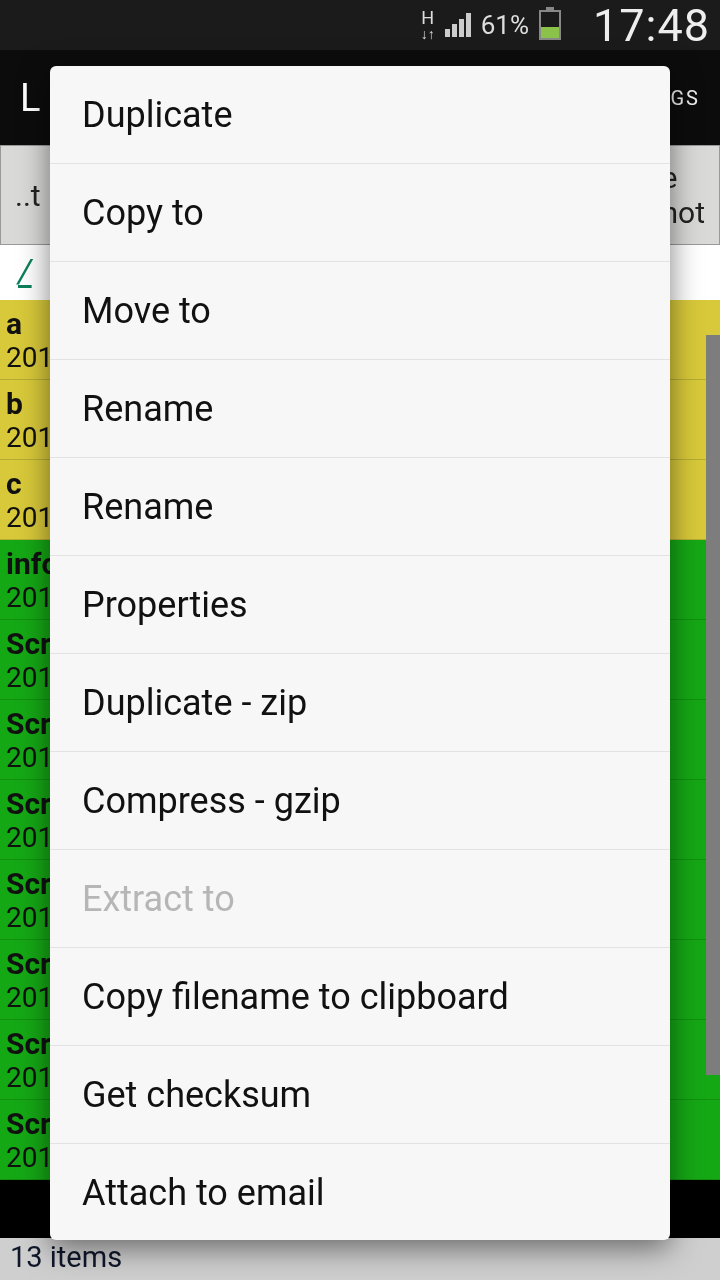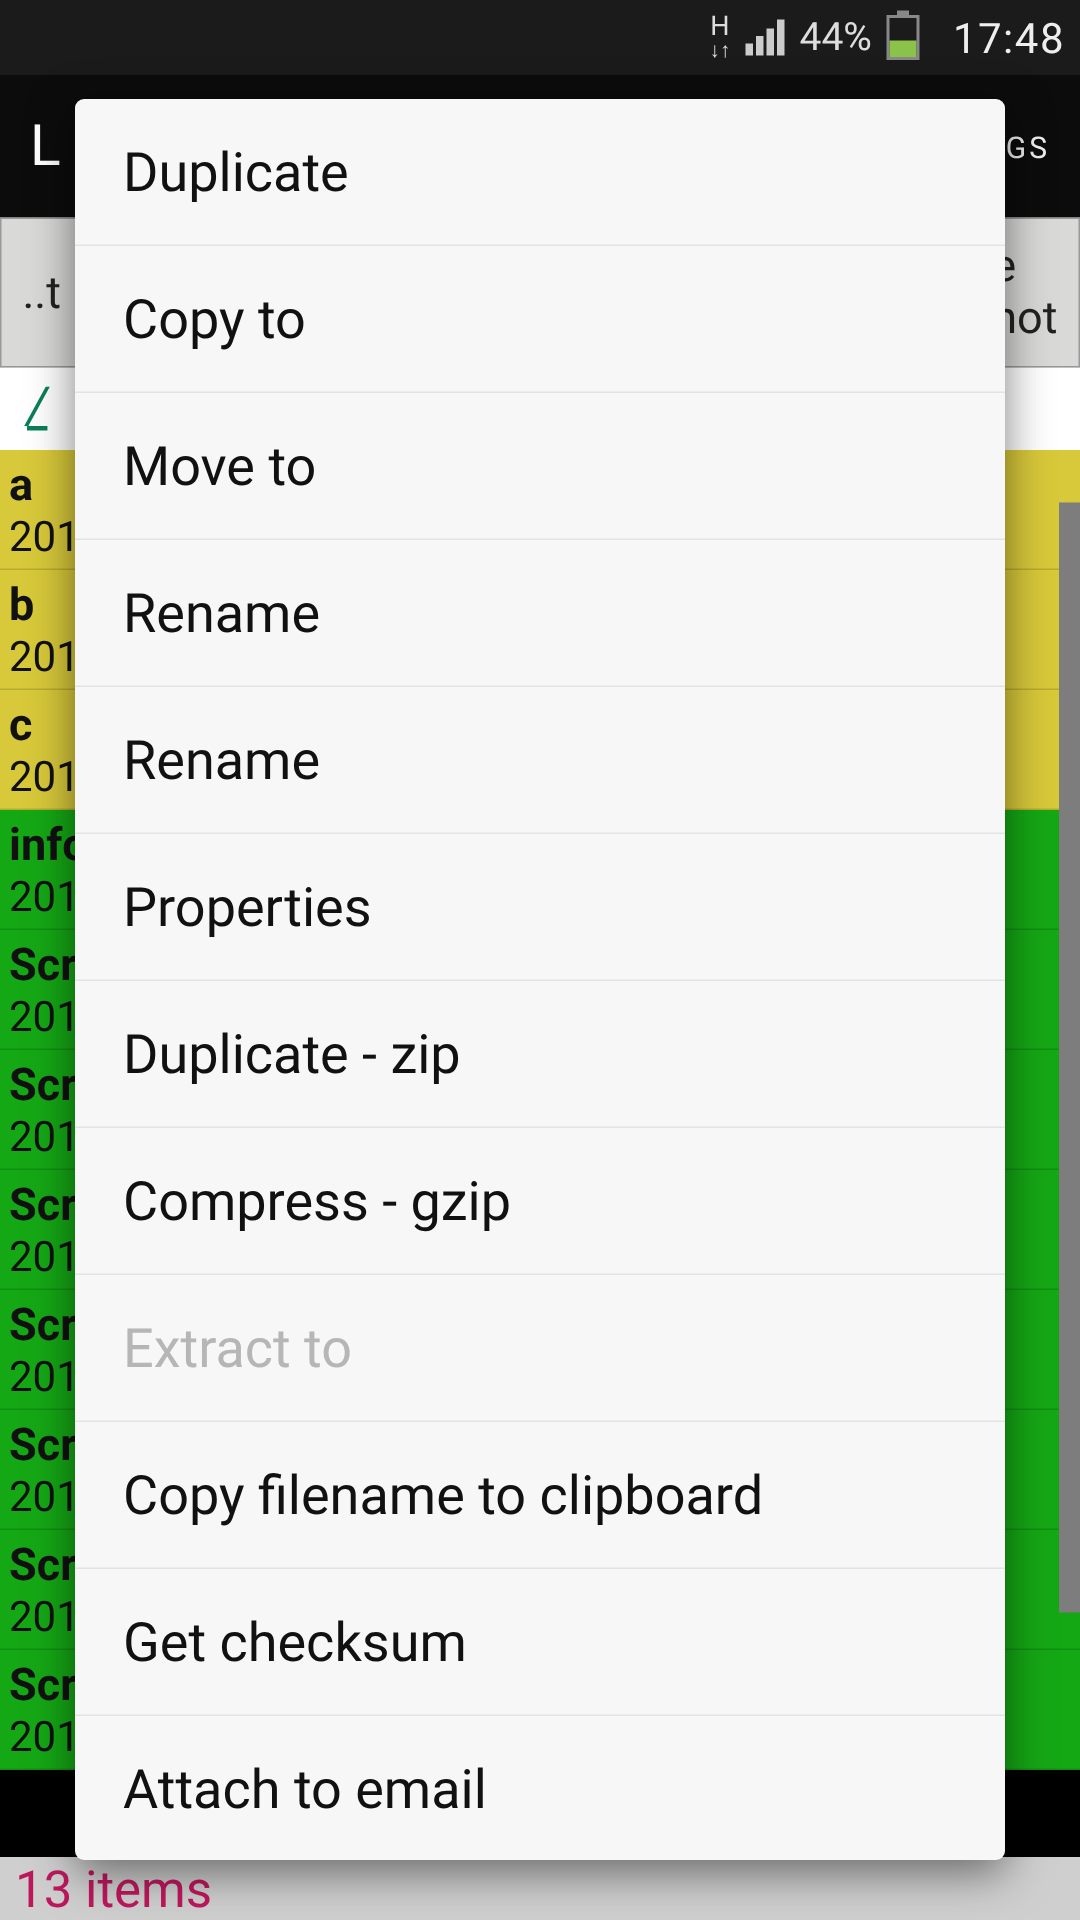--- a/index.html
+++ b/index.html
@@ -25,21 +25,21 @@
     display: inline-flex; align-items: center; gap: 2px;
   }
   .battery-body {
     width: 22px; height: 30px; border: 2px solid #888; position: relative;
     display: flex; align-items: flex-end;
   }
   .battery-body::before {
     content:""; position:absolute; top:-5px; left:5px; width:8px; height:4px; background:#888;
   }
   .battery-fill { width:100%; height:44%; background:#8bc34a; }
-  .clock { font-size: 28px; color:#eee; margin-left:12px; letter-spacing:1px; }
+  .clock { font-size: 45px; color:#eee; margin-left:22px; letter-spacing:1px; }
 
   
   .app-header {
     height: 95px; background: #0c0c0c; color: #fff;
     display:flex; align-items:center; justify-content:space-between;
     padding:0 20px; font-size:38px;
   }
   .app-header .right { font-size:20px; letter-spacing:2px; color:#eee; }
 
   
@@ -66,21 +66,21 @@
   .sel-yellow { background:#d8c93a; }
   .sel-green  { background:#15a815; }
   .scrollbar {
     position:absolute; right:0; top:335px; width:14px; height:740px;
     background:#7d7d7d;
   }
 
   
   .footer {
     position:absolute; bottom:0; left:0; right:0; height:42px;
-    background:#cfcfcf; color:#be185d; font-size:34px; padding:2px 10px;
+    background:#cfcfcf; color:#0f172a; font-size:29px; padding:2px 10px;
   }
 
   
   .overlay {
     position:absolute; inset:0; background:rgba(0,0,0,0); 
   }
   .dialog {
     position:absolute; left:50px; right:50px; top:66px; bottom:40px;
     background:#f7f7f7; border-radius:6px;
     box-shadow:0 8px 30px rgba(0,0,0,.5);
@@ -100,21 +100,21 @@
   <div class="h-icon">
     <div>H</div>
     <div style="font-size:14px">↓↑</div>
   </div>
   <div class="signal">
     <span></span>
       <span></span>
       <span></span>
       <span></span>
   </div>
-  <span>44%</span>
+  <span>61%</span>
   <div class="battery">
     <div class="battery-body">
         <div class="battery-fill"></div>
       </div>
   </div>
   <span class="clock">17:48</span>
 </div>
 
 <div class="app-header">
   <span>L</span>

